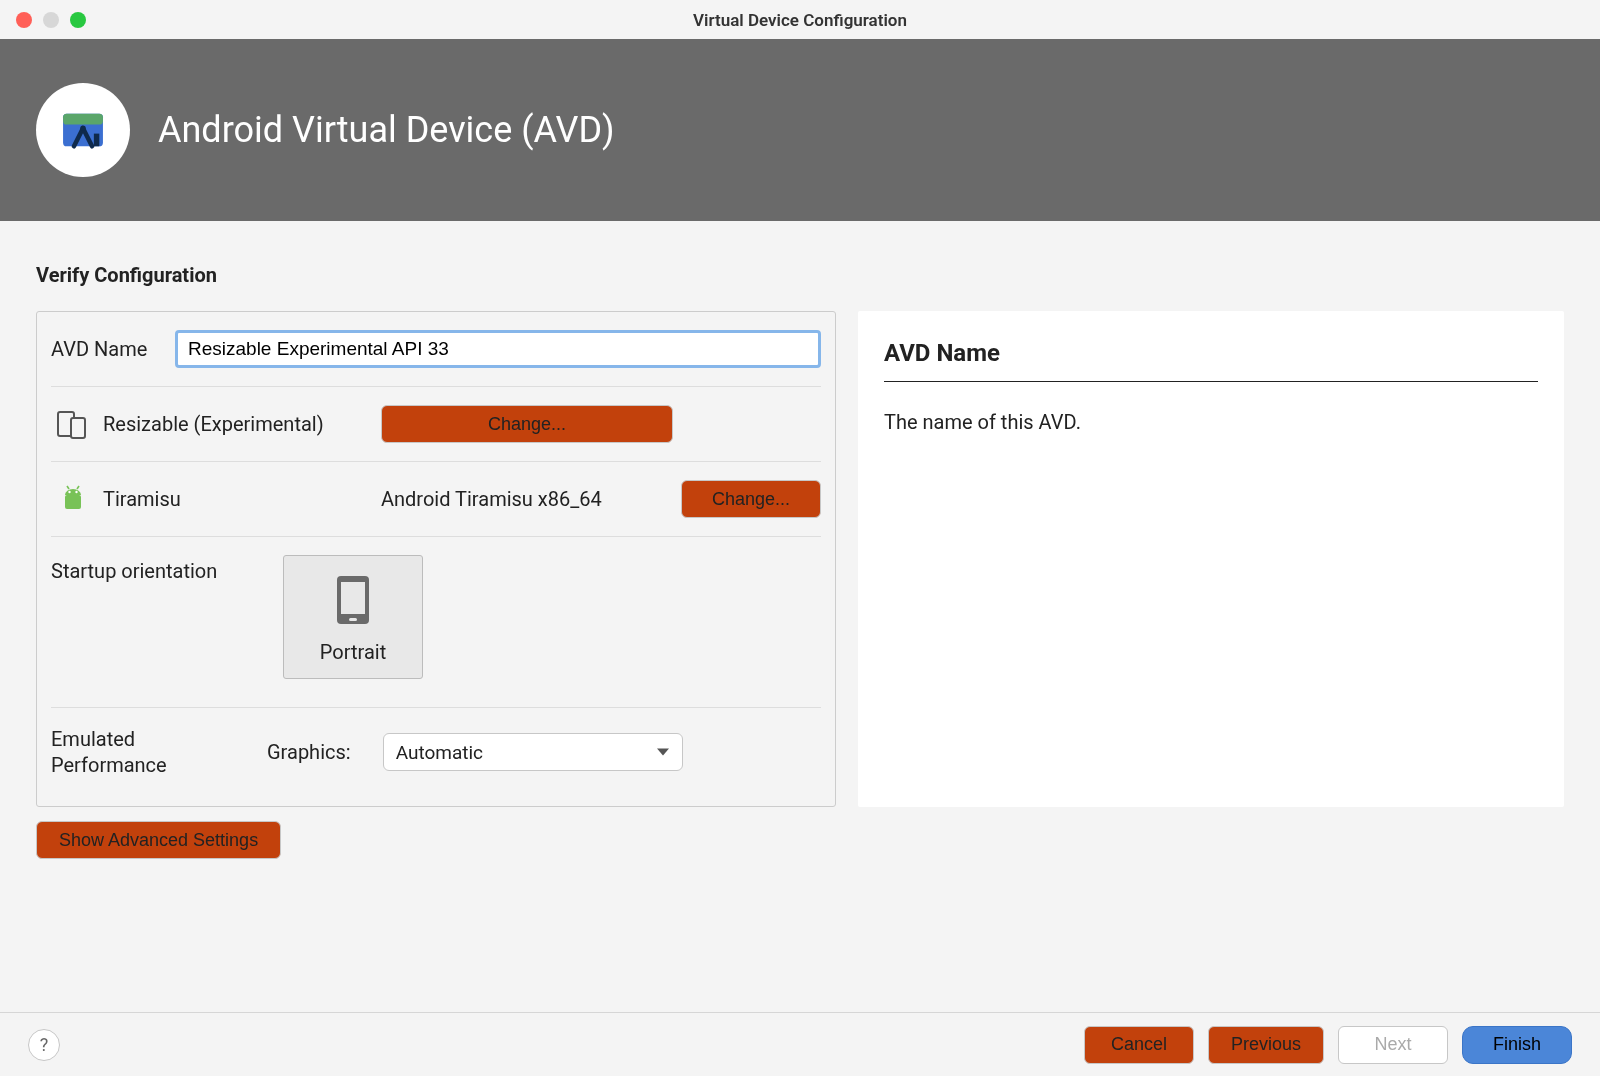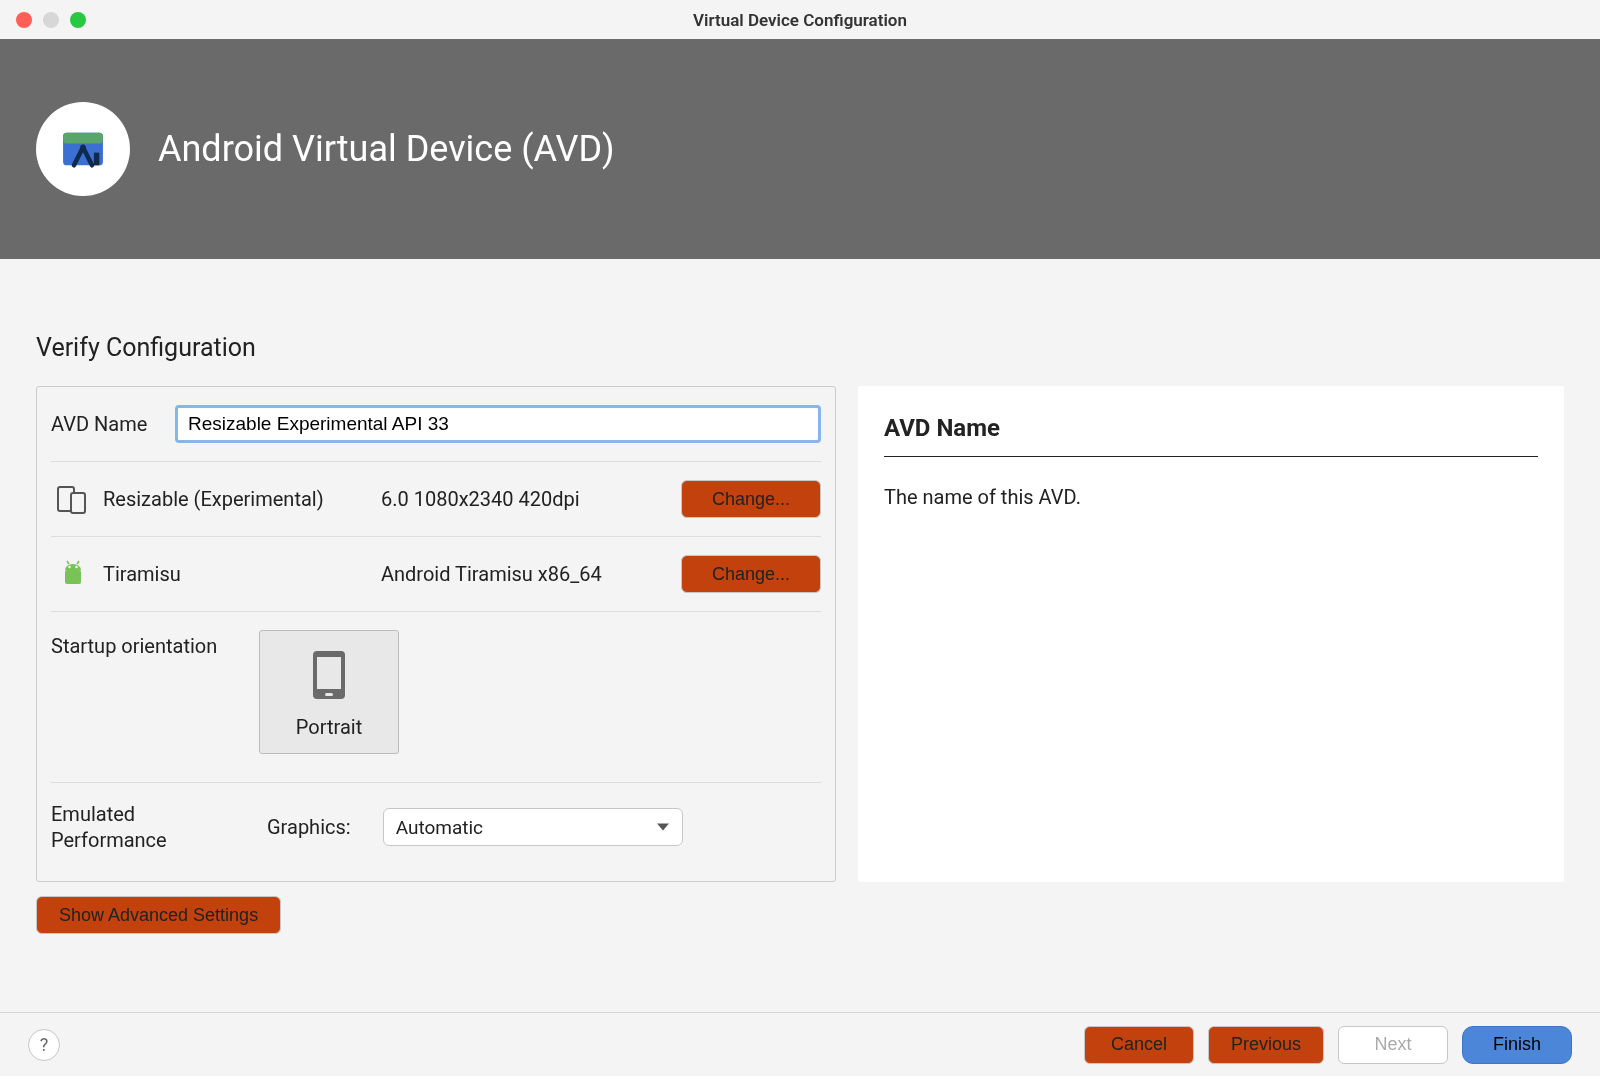--- a/index.html
+++ b/index.html
@@ -31,21 +31,21 @@
     left: 0; right: 0;
     text-align: center;
     font-size: 17px;
     font-weight: 600;
     color: #333;
     pointer-events: none;
   }
 
   
   .header-band {
-    height: 220px;
+    height: 182px;
     background: #6a6a6a;
     display: flex;
     align-items: center;
     padding: 0 36px;
     gap: 28px;
   }
   .header-icon {
     width: 94px; height: 94px;
     background: #fff;
     border-radius: 50%;
@@ -58,24 +58,23 @@
     color: #fff;
     font-size: 36px;
     font-weight: 400;
   }
 
   
   .body-area {
     padding: 42px 36px 0 36px;
   }
   .section-title {
-    font-size: 25px;
-    font-weight: 400;
+    font-size: 20px;
+    font-weight: 700;
     margin-bottom: 24px;
-    margin-top: 32px;
   }
   .two-col {
     display: flex;
     gap: 22px;
     align-items: stretch;
   }
   .left-panel {
     width: 800px;
     border: 1px solid #ccc;
     background: #f4f4f4;
@@ -152,21 +151,21 @@
   }
   .btn-disabled {
     color: #aaa;
     background: #fff;
   }
   .icon-cell { display: flex; justify-content: center; }
   .orientation-row {
     display: flex;
     align-items: flex-start;
     padding: 18px 14px 28px 14px;
-    gap: 12px;
+    gap: 36px;
   }
   .orientation-row .row-label { padding-top: 4px; min-width: 196px; }
   .orient-options { display: flex; gap: 18px; }
   .orient-card {
     width: 140px;
     text-align: center;
     border: 1px solid transparent;
     border-radius: 3px;
     padding: 16px 0 14px 0;
     cursor: pointer;
@@ -281,21 +280,20 @@
       <div class="divider"></div>
 
       <div class="device-row">
         <div class="icon-cell">
           <svg width="36" height="36" viewBox="0 0 36 36">
             <rect x="3" y="6" width="16" height="24" rx="2" fill="none" stroke="#555" stroke-width="2"></rect>
             <rect x="16" y="12" width="14" height="20" rx="2" fill="#f4f4f4" stroke="#555" stroke-width="2"></rect>
           </svg>
         </div>
         <div class="name">Resizable (Experimental)</div>
-        <div class="specs">6.0 1080x2340 420dpi</div>
         <button class="btn">Change...</button>
       </div>
       <div class="divider"></div>
 
       <div class="device-row">
         <div class="icon-cell">
           <svg width="32" height="32" viewBox="0 0 32 32">
             <path d="M8 12 a8 6 0 0 1 16 0 v0 H8 Z" fill="#78c257"></path>
             <rect x="8" y="12" width="16" height="14" rx="2" fill="#78c257"></rect>
             <circle cx="12.5" cy="9" r="1.2" fill="#fff"></circle>

